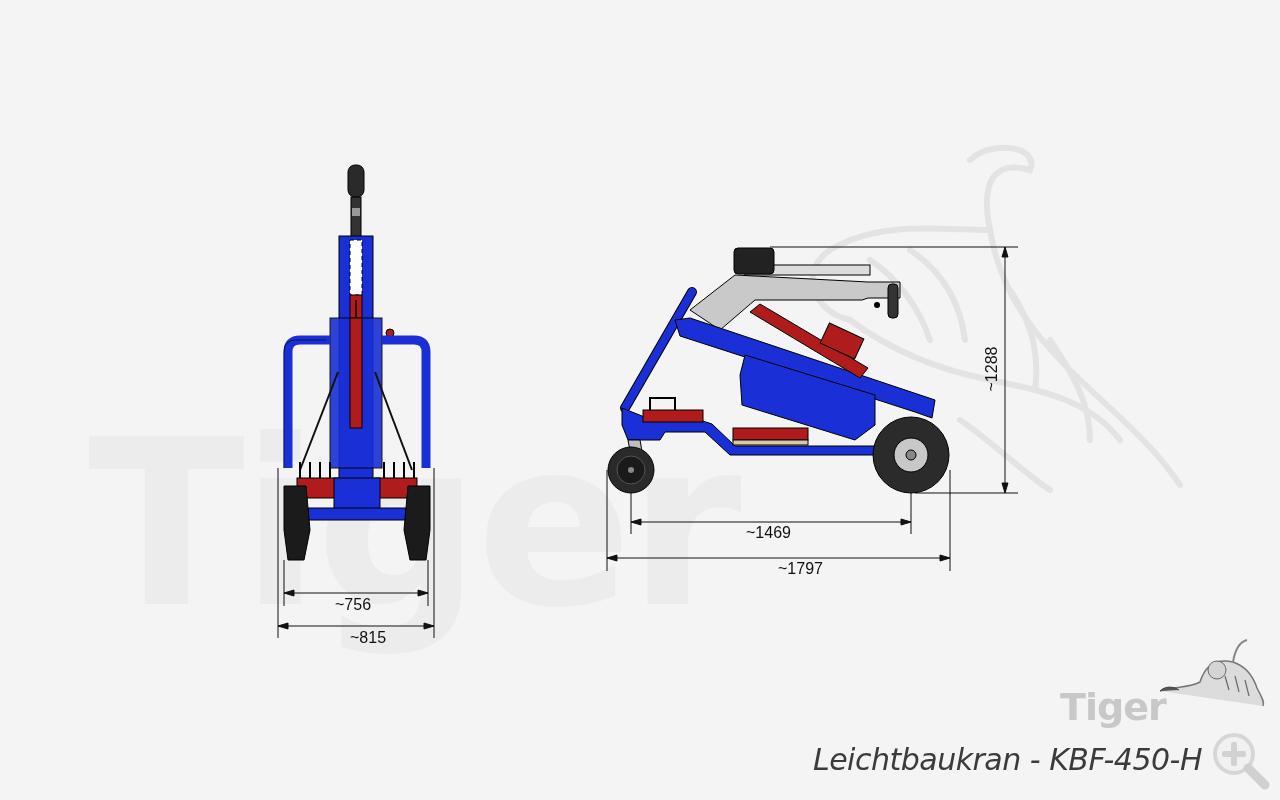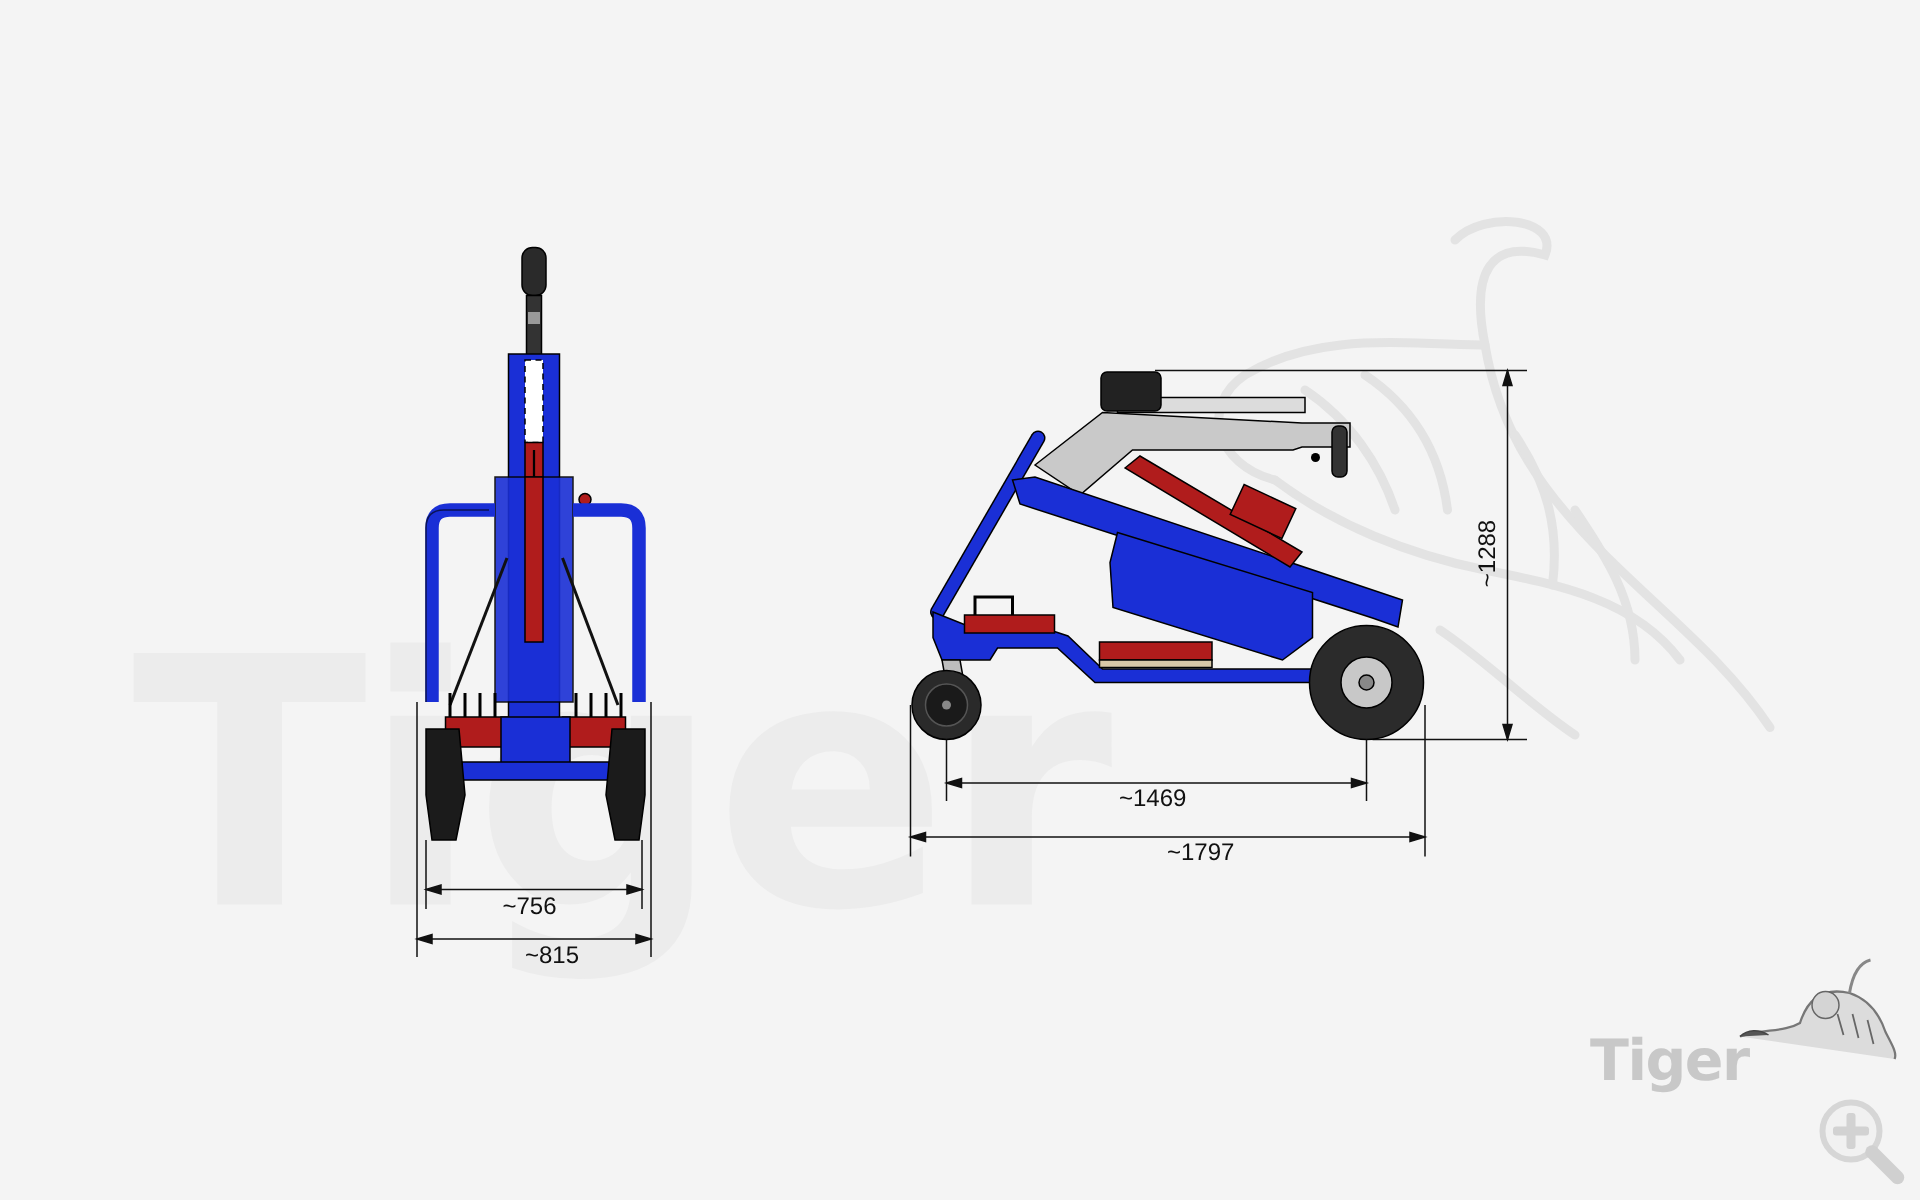--- a/index.html
+++ b/index.html
@@ -179,20 +179,21 @@
     <circle cx="62" cy="34" r="9" fill="#d4d4d4" stroke="#666"></circle>
     <path d="M5 55 C 10 50, 18 50, 24 54" fill="#555" stroke="#444"></path>
     <g stroke="#666" stroke-width="1.2">
       <line x1="70" y1="40" x2="74" y2="54"></line>
         <line x1="80" y1="40" x2="84" y2="56"></line>
         <line x1="90" y1="44" x2="94" y2="60"></line>
     </g>
   </svg>
   <div class="brand-text">Tiger</div>
 
+  <div class="caption">Leichtbaukran - KBF-450-H</div>
 
   <div class="zoom-btn">
     <svg width="62" height="62" viewBox="0 0 62 62">
       <circle cx="24" cy="24" r="19" fill="#f1f1f1" stroke="#d6d6d6" stroke-width="4"></circle>
       <rect x="21" y="12" width="6" height="24" rx="2" fill="#d2d2d2"></rect>
       <rect x="12" y="21" width="24" height="6" rx="2" fill="#d2d2d2"></rect>
       <line x1="38" y1="38" x2="55" y2="55" stroke="#d0d0d0" stroke-width="9" stroke-linecap="round"></line>
     </svg>
   </div>
 </div>

